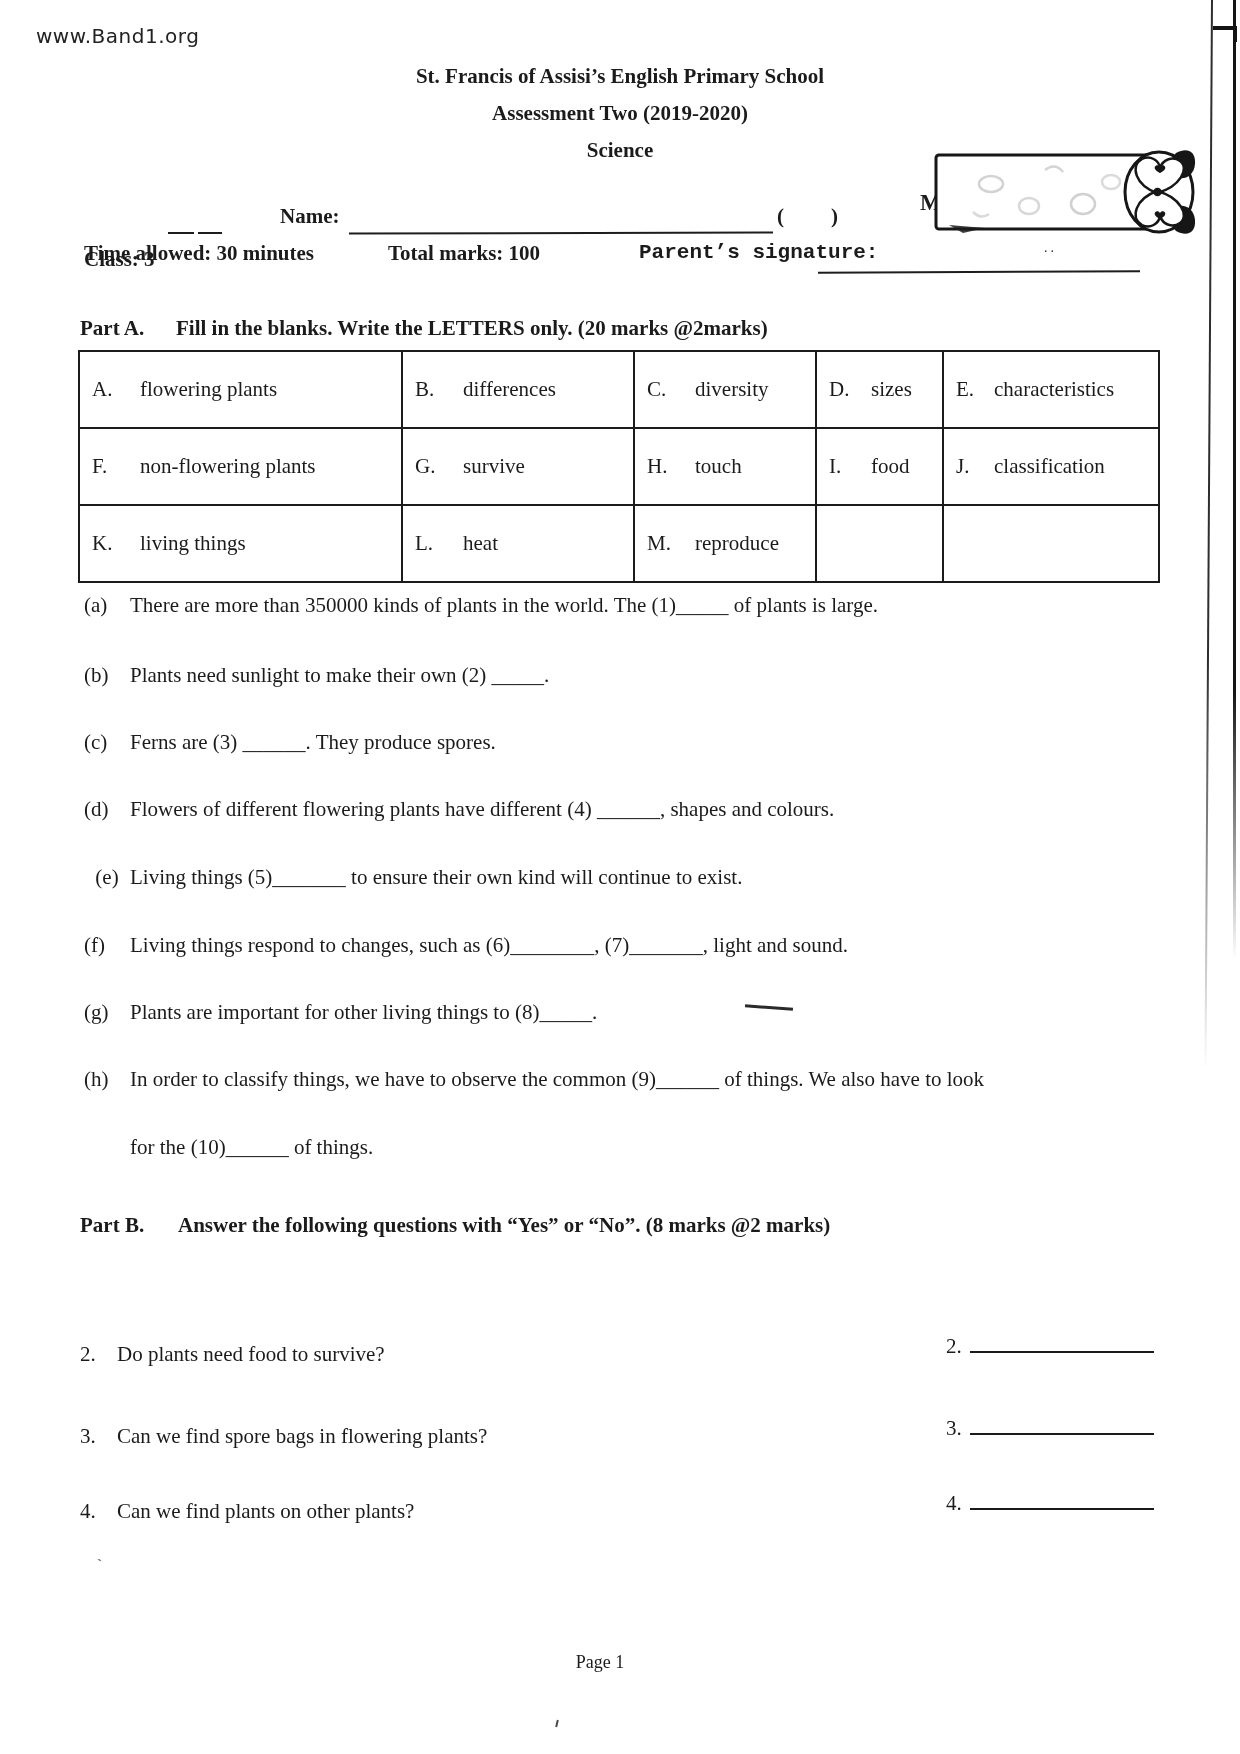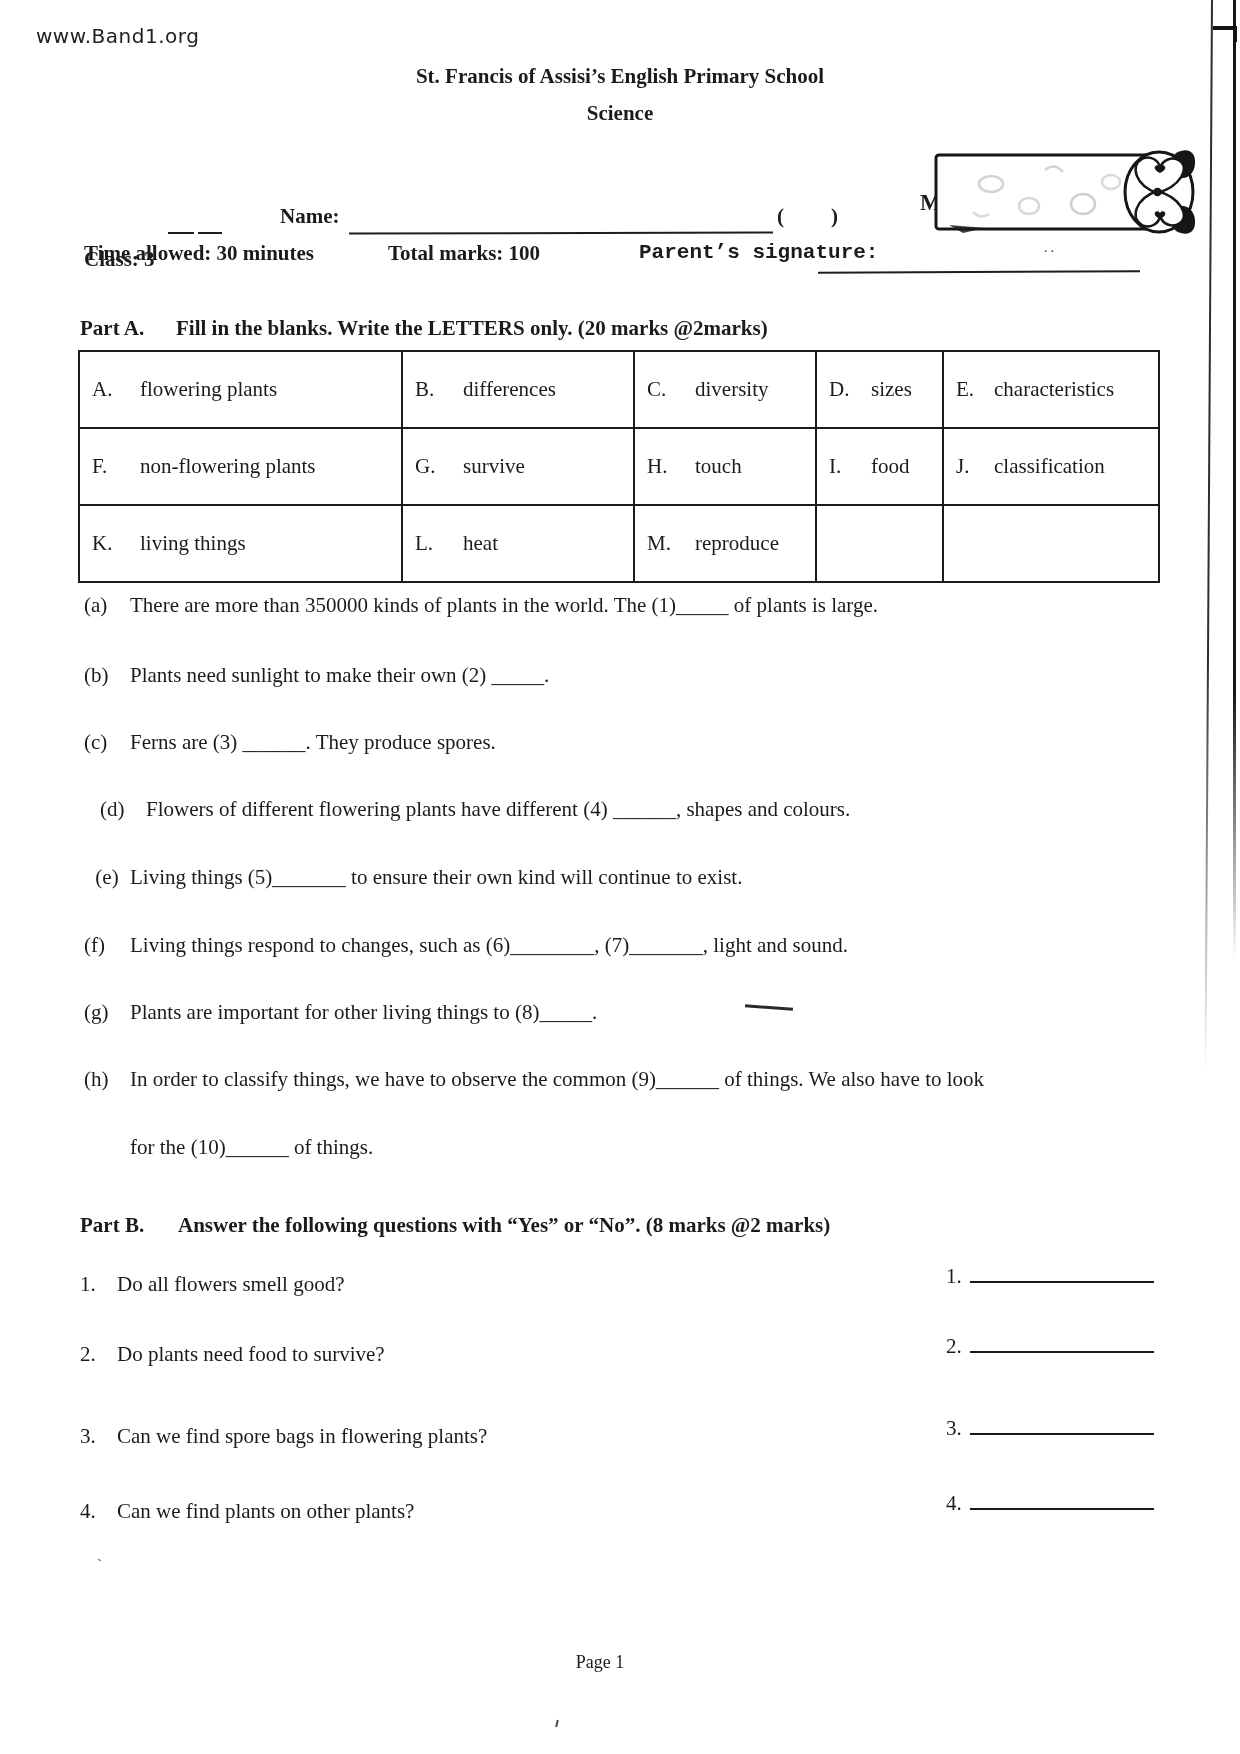--- a/index.html
+++ b/index.html
@@ -48,20 +48,21 @@
 </style>
 </head>
 <body>
 
 <div class="page">
 
   <div class="abs watermark" style="left:36px;top:24px;">www.Band1.org</div>
 
   <div class="abs title-block">
     <div class="title-line">St. Francis of Assisi’s English Primary School</div>
+    <div class="title-line">Assessment Two (2019-2020)</div>
     <div class="title-line">Science</div>
   </div>
 
   <div class="abs scan-inner"></div>
   <div class="abs scan-outer"></div>
   <div class="abs bracket-bar"></div>
   <div class="abs bracket-stub"></div>
 
   <div class="abs" style="left:0;top:204px;width:1240px;height:34px;">
     <span class="abs b" style="left:84px;margin-top:43px;">Class: 3</span>
@@ -143,21 +144,21 @@
 
   <div class="abs nowrap" style="left:84px;top:593px;">
     <span class="q-label">(a)</span><span>There are more than 350000 kinds of plants in the world. The (1)_____ of plants is large.</span>
   </div>
   <div class="abs nowrap" style="left:84px;top:663px;">
     <span class="q-label">(b)</span><span>Plants need sunlight to make their own (2) _____.</span>
   </div>
   <div class="abs nowrap" style="left:84px;top:730px;">
     <span class="q-label">(c)</span><span>Ferns are (3) ______. They produce spores.</span>
   </div>
-  <div class="abs nowrap" style="left:100px;top:797px;">
+  <div class="abs nowrap" style="left:84px;top:797px;">
     <span class="q-label">(d)</span><span>Flowers of different flowering plants have different (4) ______, shapes and colours.</span>
   </div>
   <div class="abs nowrap" style="left:84px;top:865px;text-align:center;">
     <span class="q-label">(e)</span><span>Living things (5)_______ to ensure their own kind will continue to exist.</span>
   </div>
   <div class="abs nowrap" style="left:84px;top:933px;">
     <span class="q-label">(f)</span><span>Living things respond to changes, such as (6)________, (7)_______, light and sound.</span>
   </div>
   <div class="abs nowrap" style="left:84px;top:1000px;">
     <span class="q-label">(g)</span><span>Plants are important for other living things to (8)_____.</span>
@@ -168,26 +169,20 @@
   </div>
   <div class="abs nowrap" style="left:130px;top:1135px;">
     <span>for the (10)______ of things.</span>
   </div>
 
   <div class="abs nowrap" style="left:0;top:1213px;width:1240px;">
     <span class="abs b" style="left:80px;">Part B.</span>
     <span class="abs b" style="left:178px;">Answer the following questions with “Yes” or “No”. (8 marks @2 marks)</span>
   </div>
 
-  <div class="abs nowrap" style="left:80px;top:1272px;width:1100px;">
-    <span class="bq-num">1.</span><span>Do all flowers smell good?</span>
-    <span class="ans-group" style="left:866px;top:-8px;">
-      <span>1.</span><span class="ans-line"></span>
-    </span>
-  </div>
   <div class="abs nowrap" style="left:80px;top:1342px;width:1100px;">
     <span class="bq-num">2.</span><span>Do plants need food to survive?</span>
     <span class="ans-group" style="left:866px;top:-8px;">
       <span>2.</span><span class="ans-line"></span>
     </span>
   </div>
   <div class="abs nowrap" style="left:80px;top:1424px;width:1100px;">
     <span class="bq-num">3.</span><span>Can we find spore bags in flowering plants?</span>
     <span class="ans-group" style="left:866px;top:-8px;">
       <span>3.</span><span class="ans-line"></span>

